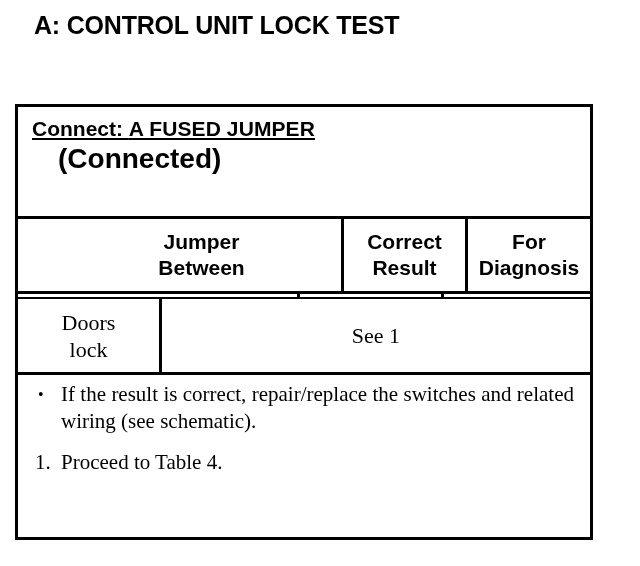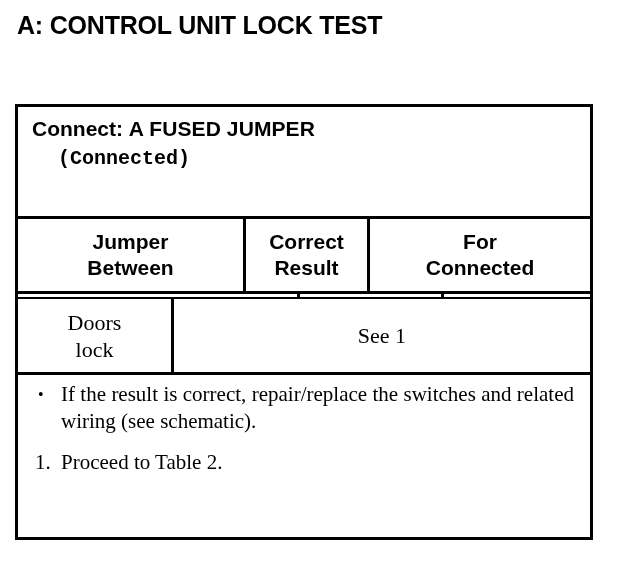--- a/index.html
+++ b/index.html
@@ -12,21 +12,21 @@
     height: 566px;
     position: relative;
     font-family: "Liberation Sans", sans-serif;
     color: #000000;
     overflow: hidden;
   }
 
   
   .title-block {
     position: absolute;
-    left: 17px;
+    left: 34px;
     top: 10px;
     width: 600px;
   }
   .title-line-1 {
     font-family: "Liberation Sans", sans-serif;
     font-weight: bold;
     font-size: 25px;
     line-height: 30px;
     letter-spacing: -0.2px;
     white-space: nowrap;
@@ -60,31 +60,32 @@
     border-bottom: 3px solid #000000;
     box-sizing: border-box;
     padding: 6px 0 0 14px;
   }
   .connect-line {
     font-family: "Liberation Sans", sans-serif;
     font-size: 21px;
     line-height: 31px;
     font-weight: bold;
     white-space: nowrap;
+    text-decoration: underline;
   }
   .connect-label {
     font-weight: bold;
   }
   .connect-value {
     font-weight: bold;
     letter-spacing: 0.1px;
   }
   .connect-sub {
-    font-family: Liberation Mono, monospace;
-    font-size: 20px;
+    font-family: Liberation Sans, sans-serif;
+    font-size: 28px;
     line-height: 29px;
     font-weight: bold;
     margin-left: 26px;
     white-space: nowrap;
   }
 
   
   .head-row {
     display: flex;
     height: 75px;
@@ -96,21 +97,21 @@
     flex-direction: column;
     align-items: center;
     justify-content: center;
     font-family: "Liberation Sans", sans-serif;
     font-weight: bold;
     font-size: 21px;
     line-height: 26px;
     text-align: center;
     box-sizing: border-box;
   }
-  .head-cell.c1 { width: 228px; border-right: 3px solid #000000; }
+  .head-cell.c1 { width: 282px; border-right: 3px solid #000000; margin-left: 44px; }
   .head-cell.c2 { width: 124px; border-right: 3px solid #000000; }
   .head-cell.c3 { flex: 1; }
 
   
   .thin-sep {
     height: 5px;
     border-bottom: 2px solid #000000;
     box-sizing: border-box;
     display: flex;
   }
@@ -130,21 +131,21 @@
     flex-direction: column;
     align-items: center;
     justify-content: center;
     font-family: "Liberation Serif", serif;
     font-size: 22px;
     line-height: 27px;
     text-align: center;
     box-sizing: border-box;
   }
   .data-cell.c1 { width: 282px; border-right: 3px solid #000000; }
-  .data-cell.c2 { width: 156px; border-right: 3px solid #000000; }
+  .data-cell.c2 { width: 144px; border-right: 3px solid #000000; }
   .data-cell.c3 { flex: 1; }
 
   
   .notes-section {
     padding: 6px 16px 0 10px;
     font-family: "Liberation Serif", serif;
   }
   .note-bullet-item {
     position: relative;
     padding-left: 33px;
@@ -196,21 +197,21 @@
     <div class="head-cell c1">
       <span>Jumper</span>
       <span>Between</span>
     </div>
     <div class="head-cell c2">
       <span>Correct</span>
       <span>Result</span>
     </div>
     <div class="head-cell c3">
       <span>For</span>
-      <span>Connected</span>
+      <span>Diagnosis</span>
     </div>
   </div>
 
   <div class="thin-sep">
     <div class="s1"></div>
     <div class="s2"></div>
     <div class="s3"></div>
   </div>
 
   <div class="data-row">
@@ -221,17 +222,17 @@
     <div class="data-cell c3">See 1</div>
   </div>
 
   <div class="notes-section">
     <div class="note-bullet-item">
       <span class="bullet">•</span>
       <span>If the result is correct, repair/replace the switches and related wiring (see schematic).</span>
     </div>
     <div class="note-num-item">
       <span class="num">1.</span>
-      <span class="nowrap">Proceed to Table 2.</span>
+      <span class="nowrap">Proceed to Table 4.</span>
     </div>
   </div>
 
 </div>
 
 </body></html>

